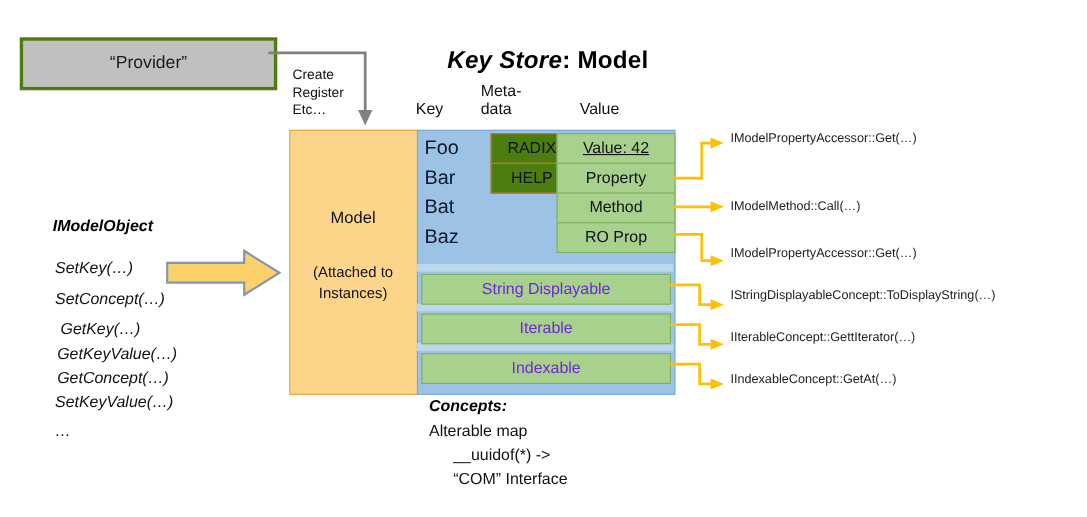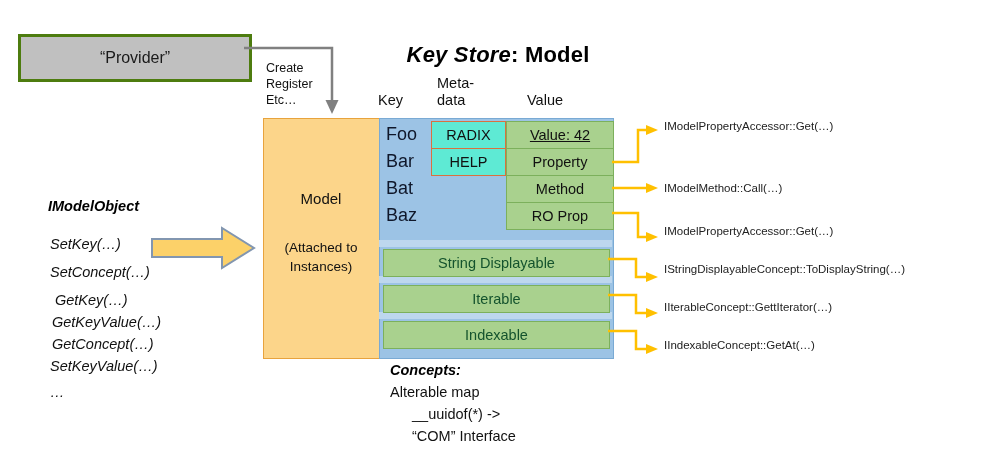--- a/index.html
+++ b/index.html
@@ -61,40 +61,40 @@
   }
   .blue-stripe{background:#bdd7ee;left:379px;width:233px;height:7px;}
 
   
   .key-label{
     left:386px;width:60px;font-size:18px;color:#0f172a;
   }
 
   
   .meta-cell{
-    left:431px;width:73px;height:26px;
-    background:#5eead4;border:1px solid #d9713f;
+    left:446px;width:73px;height:26px;
+    background:#4d7c0f;border:1px solid #d9713f;
     display:flex;align-items:center;justify-content:center;
     font-size:14.5px;color:#111;
   }
 
   
   .value-cell{
     left:506px;width:106px;height:26px;
     background:#a9d18e;border:1px solid #7cb05c;
     display:flex;align-items:center;justify-content:center;
     font-size:14.5px;color:#111;
   }
 
   
   .concept-bar{
     left:383px;width:225px;height:26px;
     background:#a9d18e;border:1px solid #7cb05c;
     display:flex;align-items:center;justify-content:center;
-    font-size:14.5px;color:#14532d;
+    font-size:14.5px;color:#6d28d9;
   }
 
   
   .annot{
     font-size:11.5px;line-height:15px;color:#222;white-space:nowrap;
   }
 
   
   #imodelobject-title{
     left:48px;top:198px;font-size:14.5px;font-weight:bold;font-style:italic;

